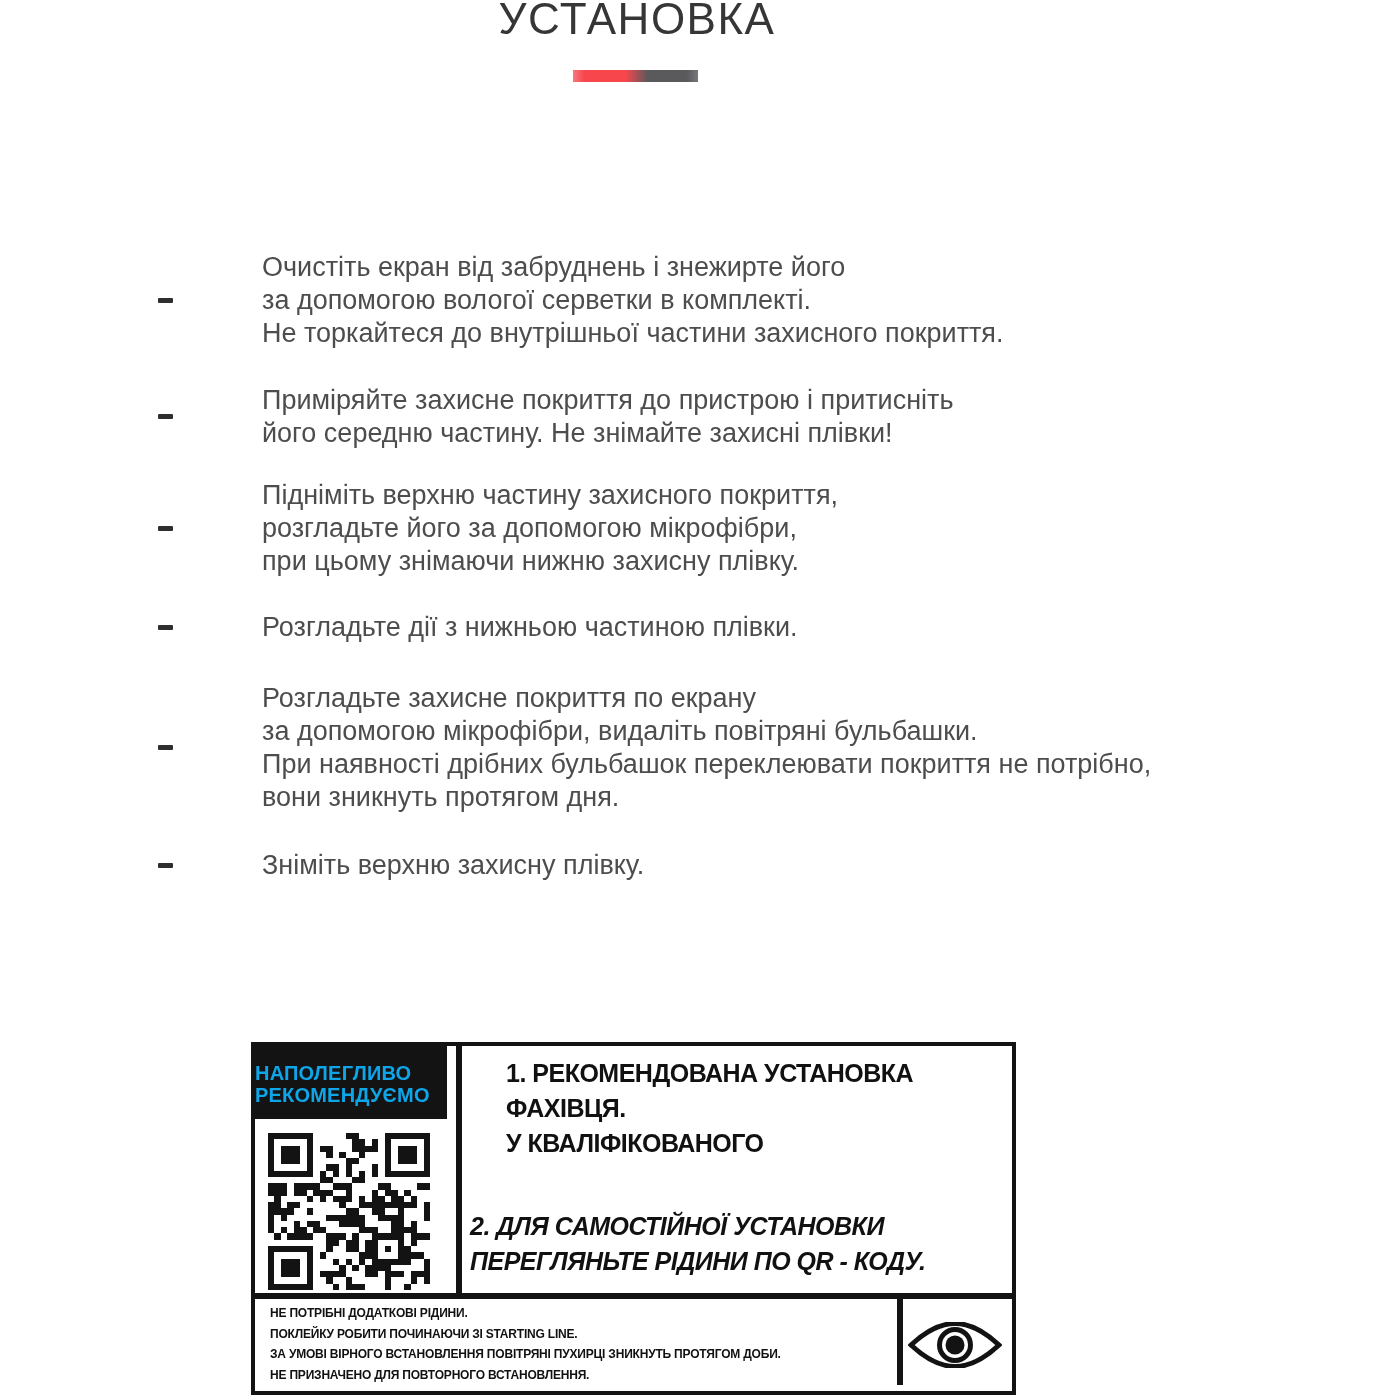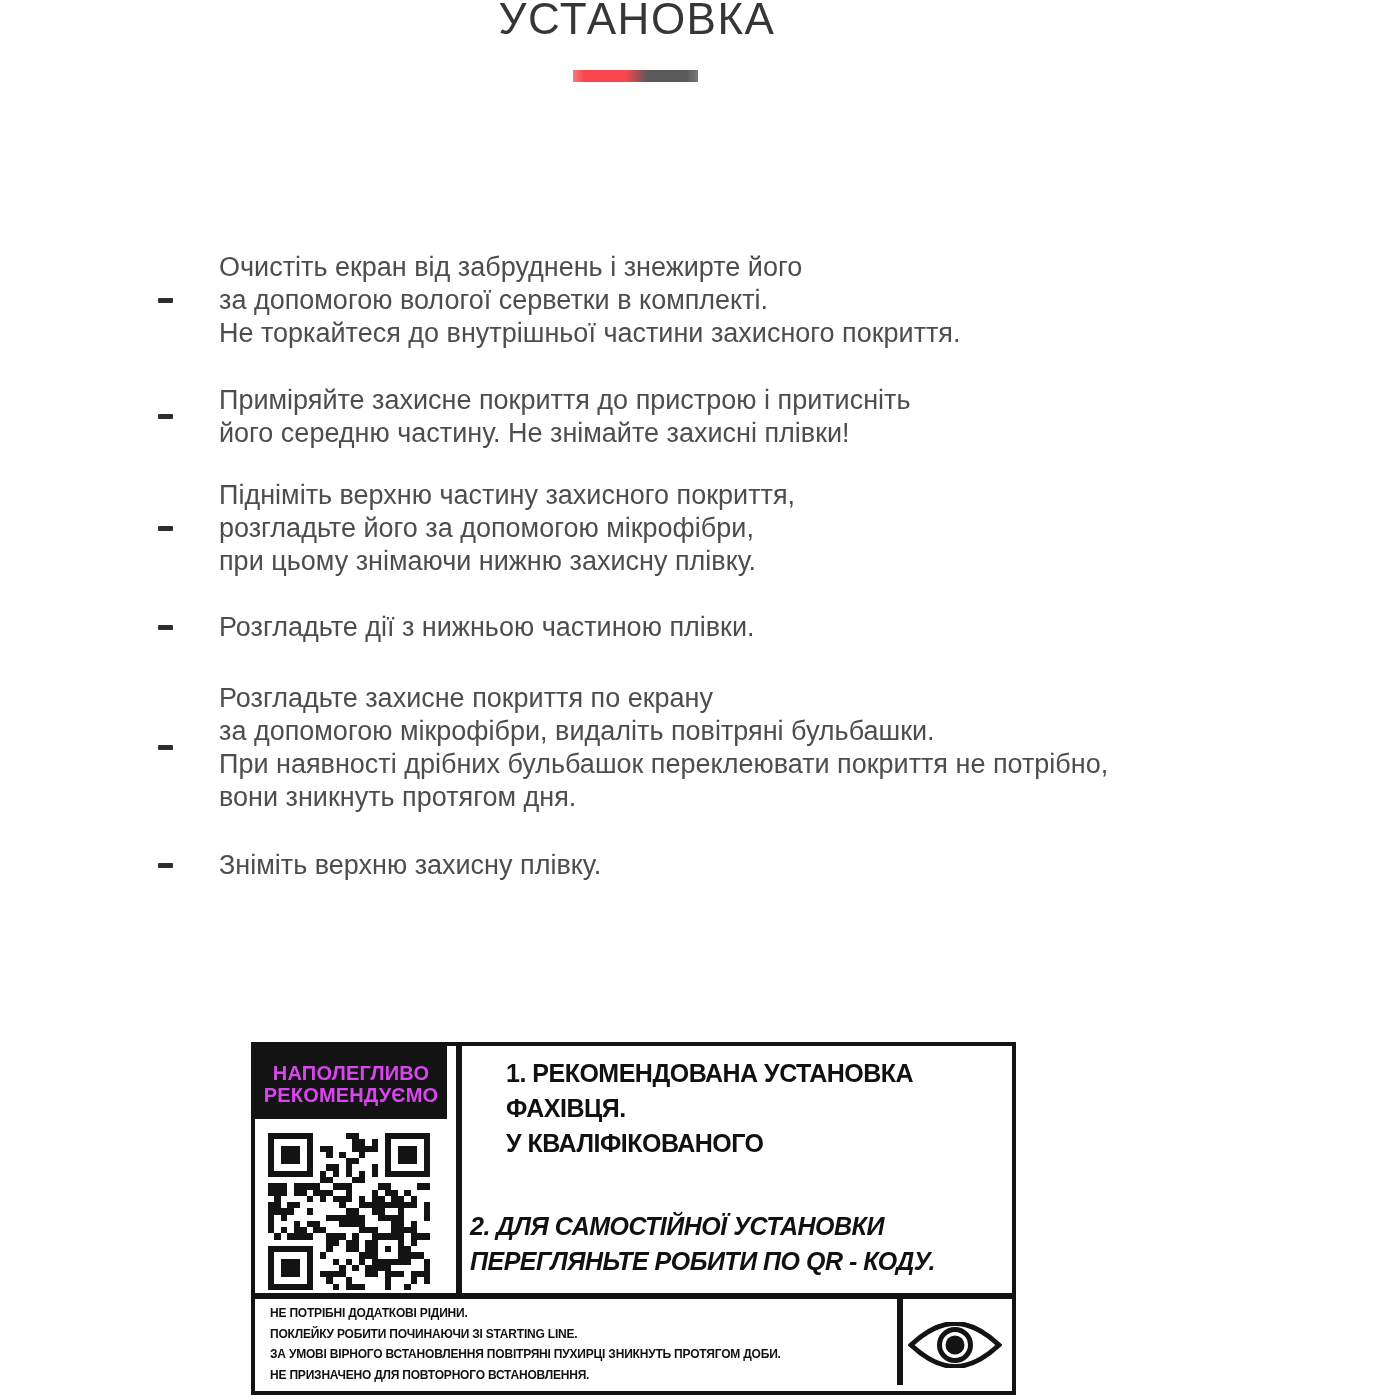--- a/index.html
+++ b/index.html
@@ -35,42 +35,41 @@
   }
   .bullet .dash{
     position:absolute;
     left:0;top:50%;
     margin-top:-3px;
     width:15px;height:5px;
     background:#2e2e2e;
     border-radius:1px;
   }
   .bullet .lines{
-    margin-left:61px;
+    margin-left:104px;
     font-size:27px;
     line-height:33px;
     color:#4d4d4d;
   }
   .bullet .line{white-space:nowrap;}
   
   .rec-box{
     position:absolute;
     left:251px;top:1042px;
     width:765px;height:353px;
     border:4px solid #131313;
     box-sizing:border-box;
     background:#ffffff;
   }
   .rb-header{
     position:absolute;
     left:0;top:0;
     width:192px;height:73px;
     background:#131313;
-    color:#d946ef;
-    text-align:center;
+    color:#0ea5e9;
     font-weight:bold;
     font-size:20px;
     line-height:22px;
     padding-top:16px;
     box-sizing:border-box;
     letter-spacing:0.2px;
   }
   .rb-vdivider{
     position:absolute;
     left:201px;top:0;
@@ -504,21 +503,21 @@
       </svg>
 
     <div class="rb-point rb-point1">
       <div class="line">1. РЕКОМЕНДОВАНА УСТАНОВКА</div>
       <div class="line">ФАХІВЦЯ.</div>
       <div class="line">У КВАЛІФІКОВАНОГО</div>
     </div>
 
     <div class="rb-point rb-point2">
       <div class="line">2. ДЛЯ САМОСТІЙНОЇ УСТАНОВКИ</div>
-      <div class="line">ПЕРЕГЛЯНЬТЕ РОБИТИ ПО QR - КОДУ.</div>
+      <div class="line">ПЕРЕГЛЯНЬТЕ РІДИНИ ПО QR - КОДУ.</div>
     </div>
 
     <div class="rb-hline"></div>
 
     <div class="rb-footer-text">
       <div class="line">НЕ ПОТРІБНІ ДОДАТКОВІ РІДИНИ.</div>
       <div class="line">ПОКЛЕЙКУ РОБИТИ ПОЧИНАЮЧИ ЗІ STARTING LINE.</div>
       <div class="line">ЗА УМОВІ ВІРНОГО ВСТАНОВЛЕННЯ  ПОВІТРЯНІ ПУХИРЦІ ЗНИКНУТЬ  ПРОТЯГОМ ДОБИ.</div>
       <div class="line">НЕ ПРИЗНАЧЕНО ДЛЯ ПОВТОРНОГО ВСТАНОВЛЕННЯ.</div>
     </div>

